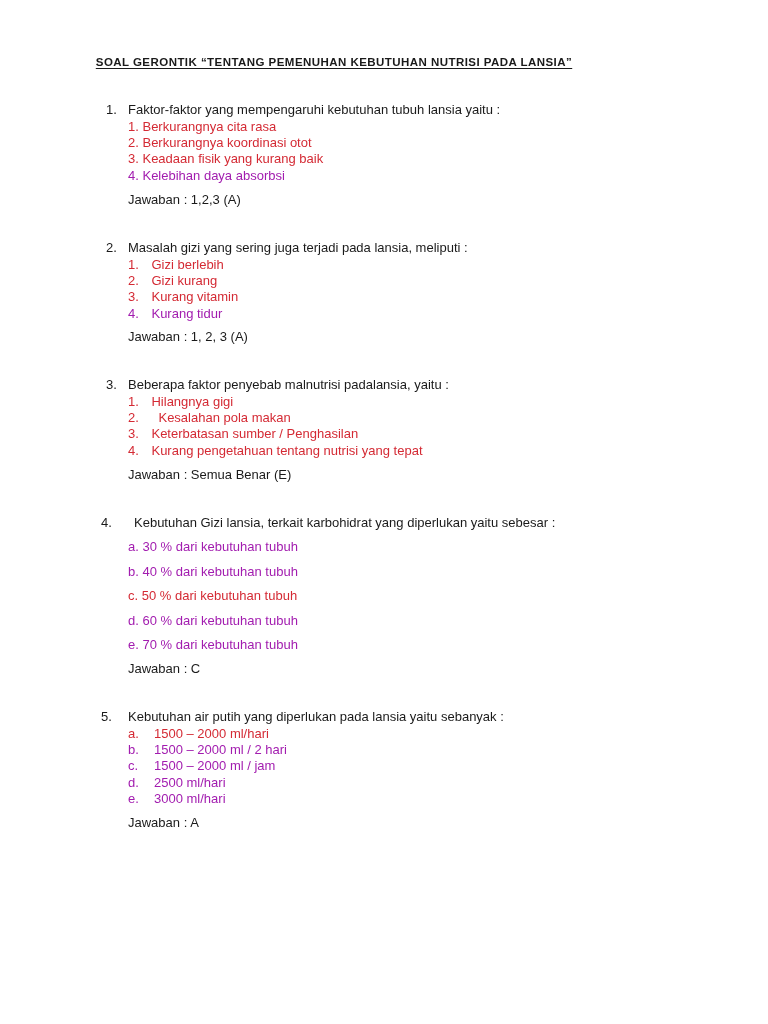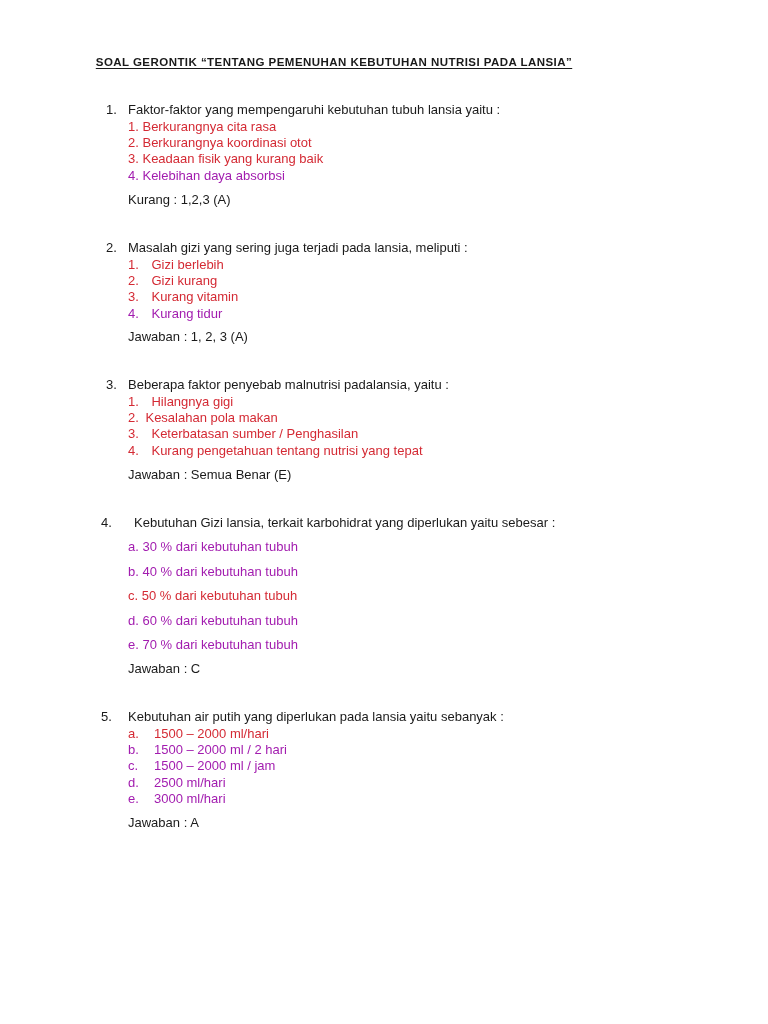--- a/index.html
+++ b/index.html
@@ -86,21 +86,21 @@
       </div>
       <div class="opt red">
         <span>3.</span>
         <span>Keadaan fisik yang kurang baik</span>
       </div>
       <div class="opt blk">
         <span>4.</span>
         <span>Kelebihan daya absorbsi</span>
       </div>
     </div>
-    <div class="answer" style="top:90px;">Kurang : 1,2,3 (A)</div>
+    <div class="answer" style="top:90px;">Jawaban : 1,2,3 (A)</div>
   </div>
 
   <div class="q" style="top:240px;">
     <span class="q-num">2.</span>
     <span class="q-text">Masalah gizi yang sering juga terjadi pada lansia, meliputi :</span>
     <div class="opts" style="top:17px;">
       <div class="opt red">
         <span>1.</span>
         <span style="margin-left:9px;">Gizi berlebih</span>
       </div>
@@ -123,21 +123,21 @@
   <div class="q" style="top:377px;">
     <span class="q-num">3.</span>
     <span class="q-text">Beberapa faktor penyebab malnutrisi padalansia, yaitu :</span>
     <div class="opts" style="top:17px;">
       <div class="opt red">
         <span>1.</span>
         <span style="margin-left:9px;">Hilangnya gigi</span>
       </div>
       <div class="opt red">
         <span>2.</span>
-        <span style="margin-left:3px;">Kesalahan pola makan</span>
+        <span style="margin-left:16px;">Kesalahan pola makan</span>
       </div>
       <div class="opt red">
         <span>3.</span>
         <span style="margin-left:9px;">Keterbatasan sumber / Penghasilan</span>
       </div>
       <div class="opt red">
         <span>4.</span>
         <span style="margin-left:9px;">Kurang pengetahuan tentang nutrisi yang tepat</span>
       </div>
     </div>

